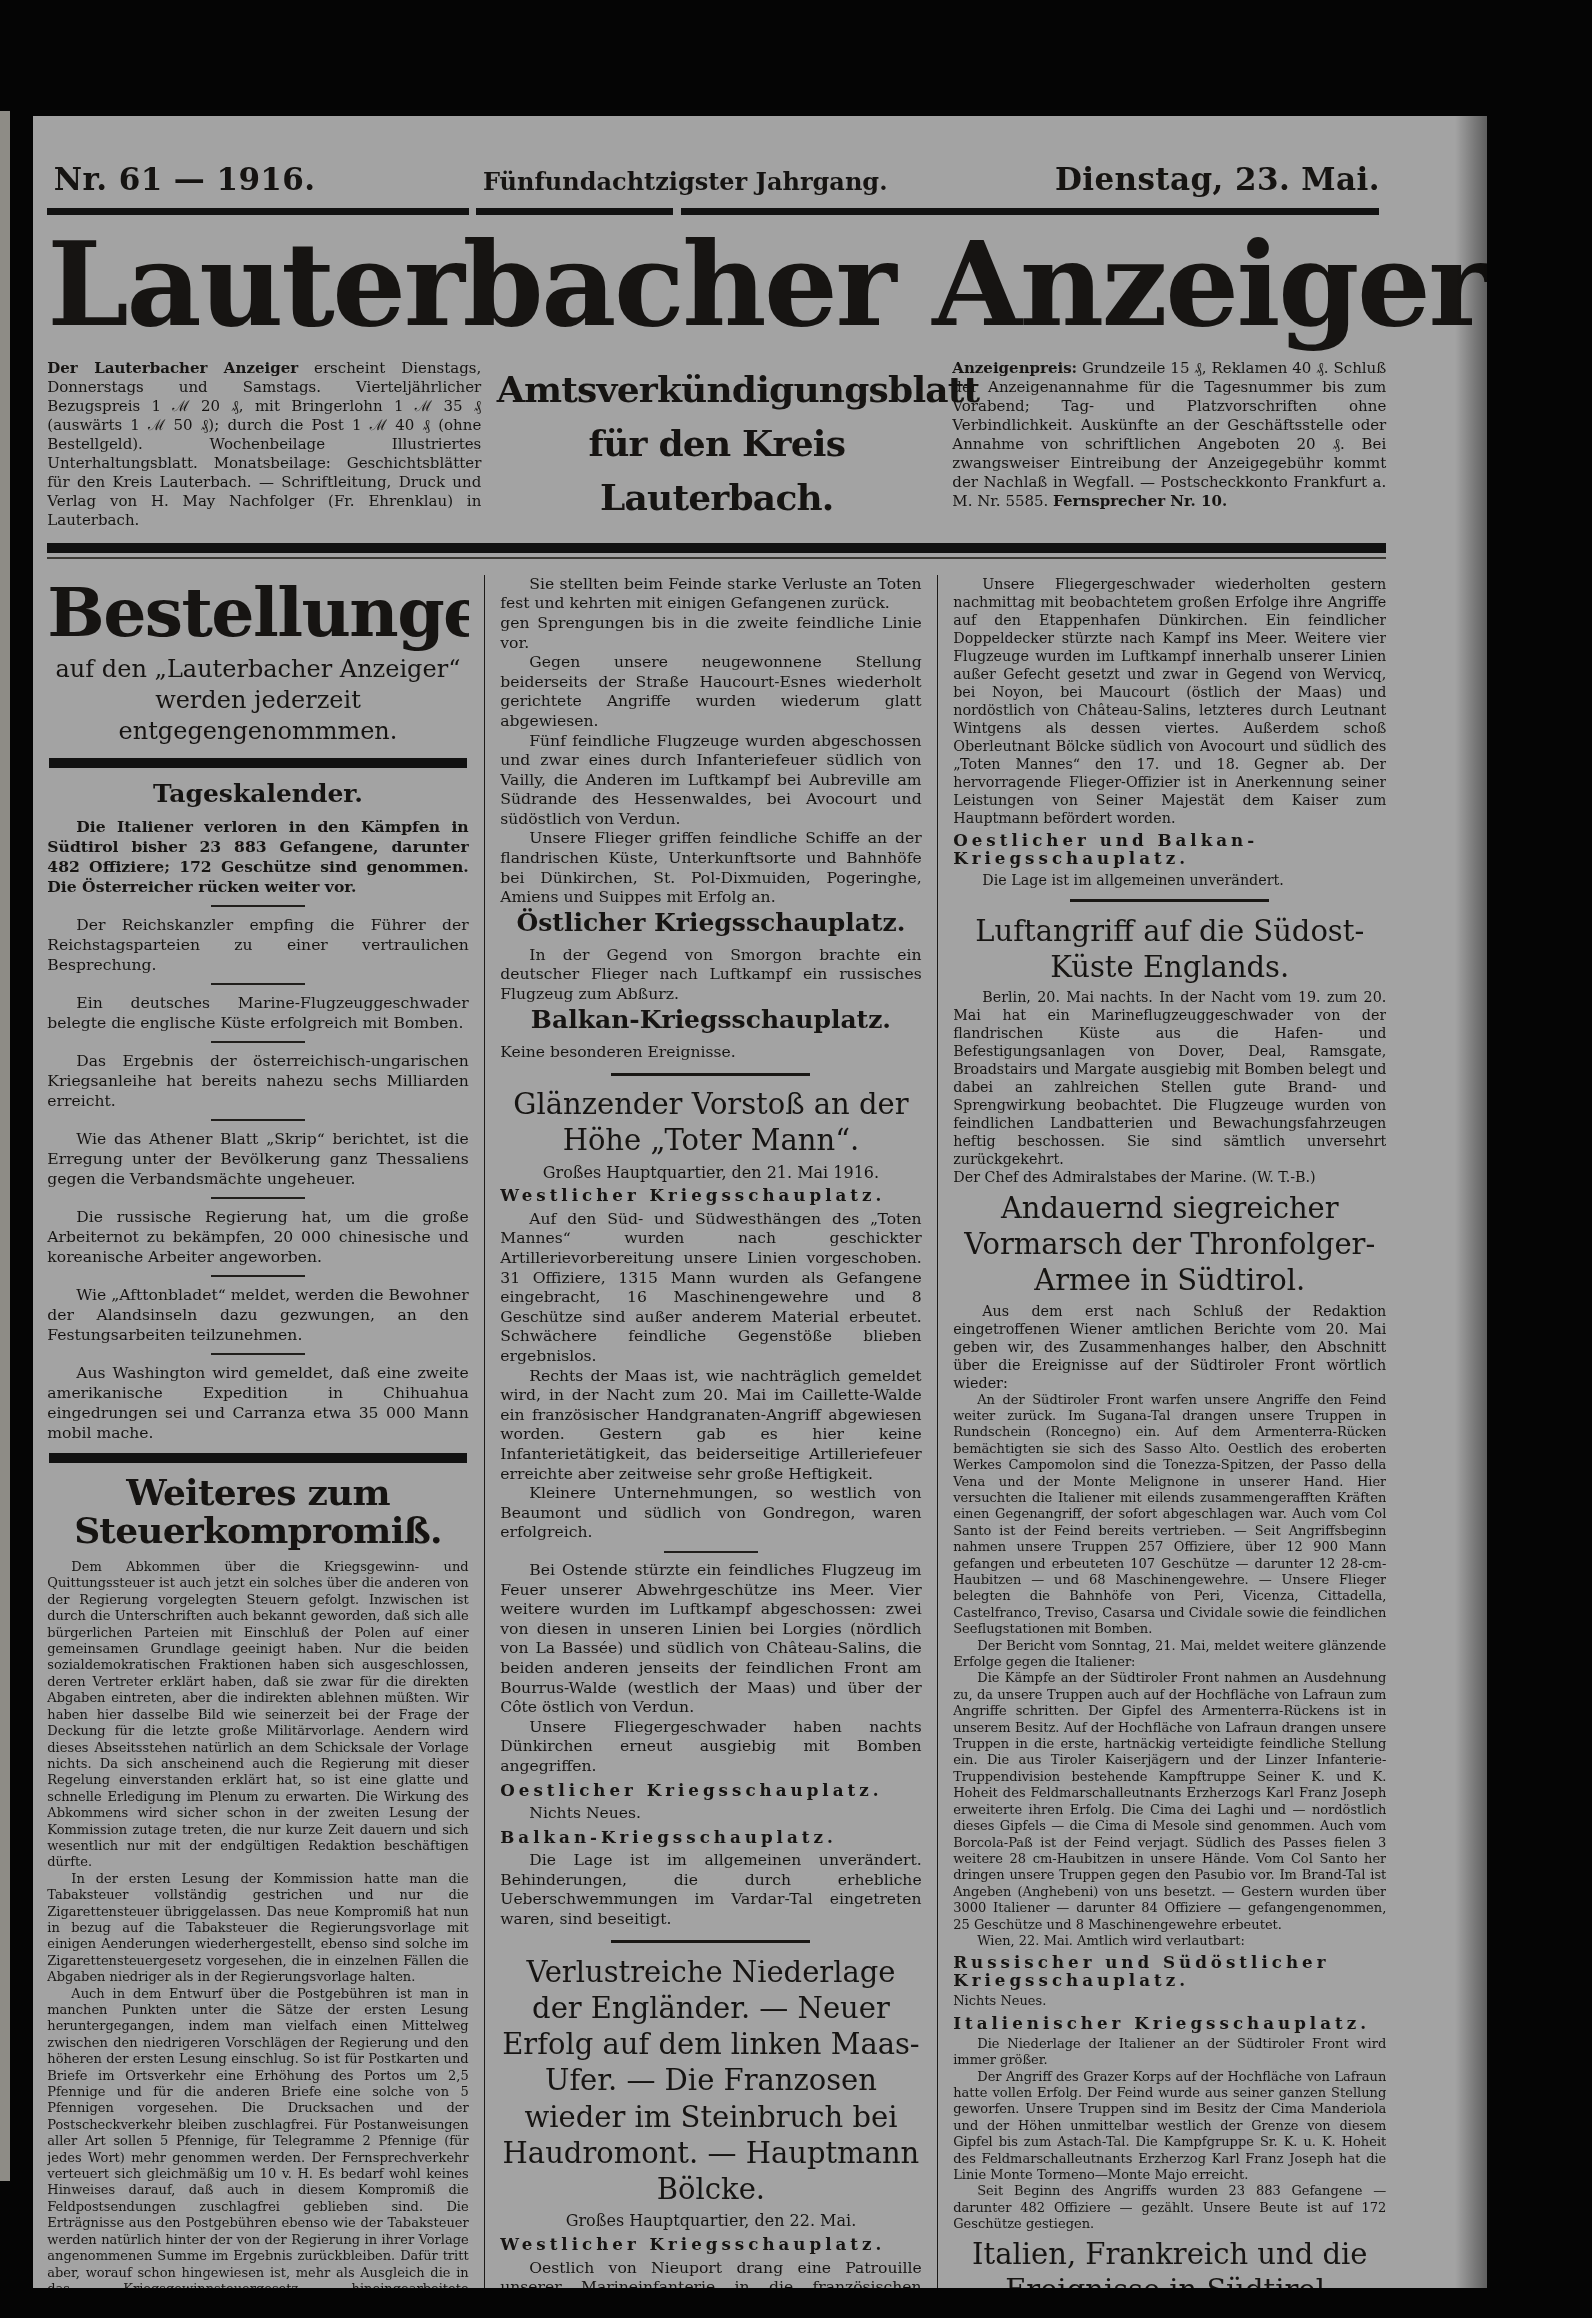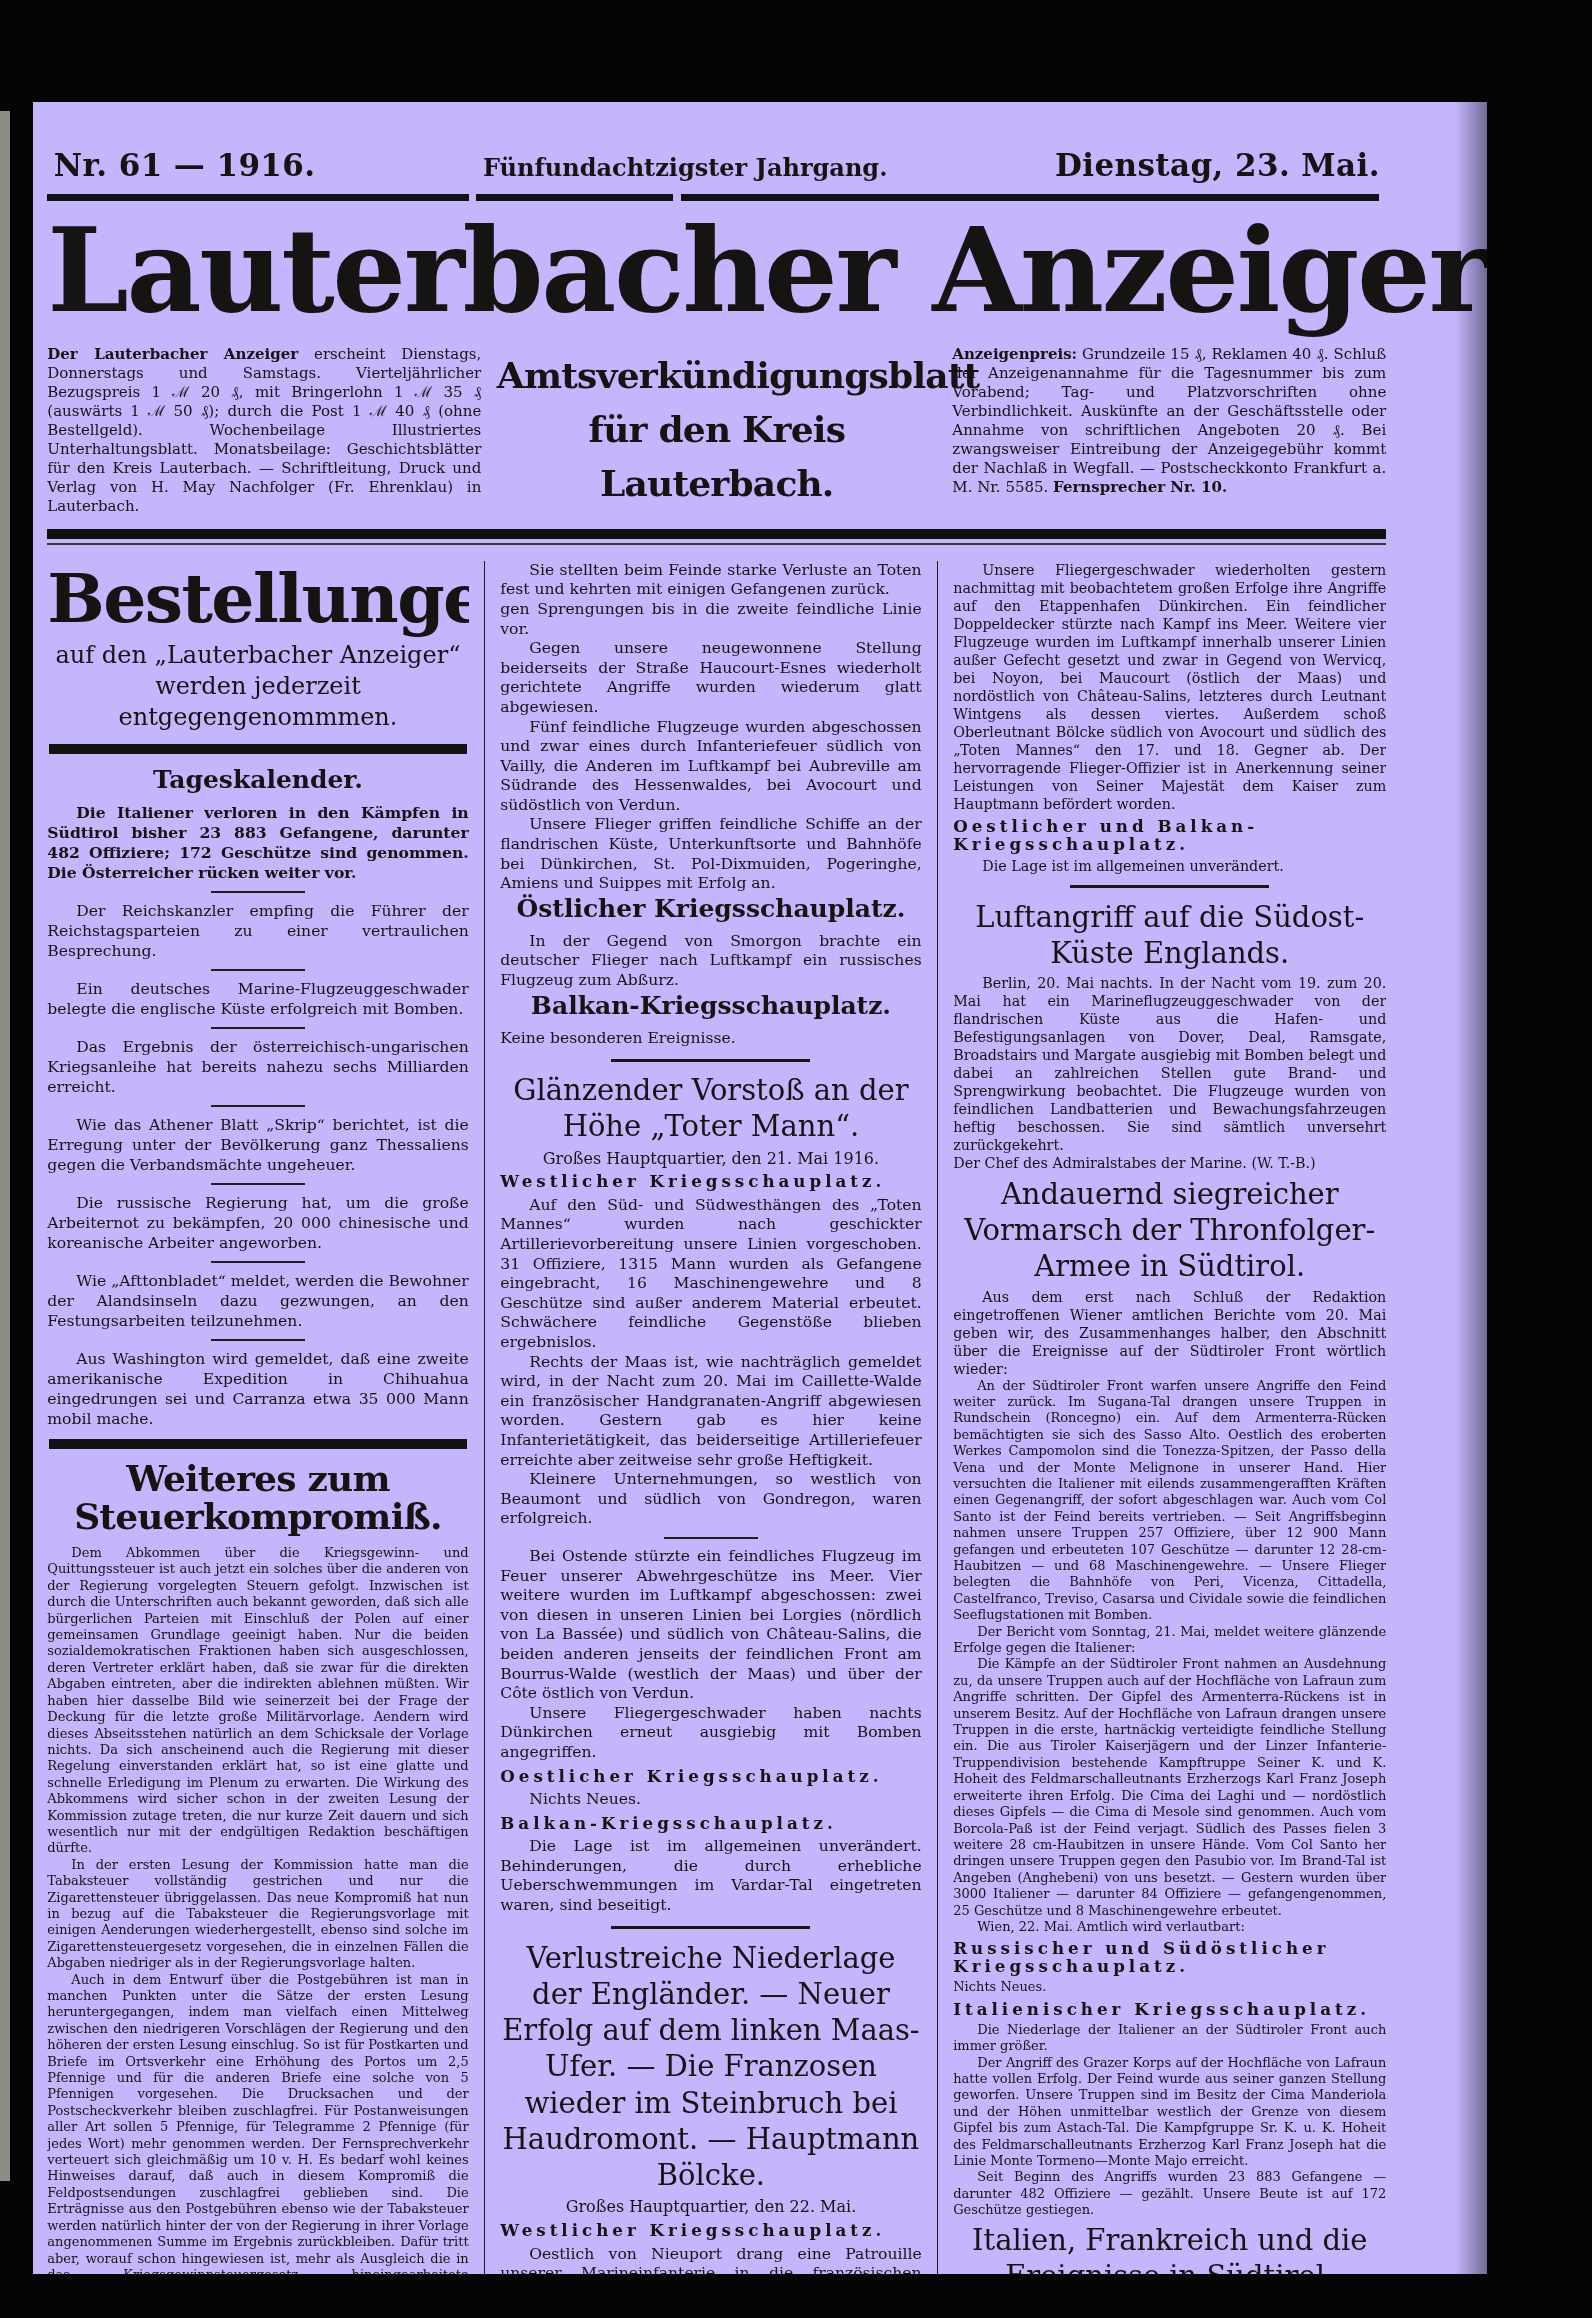--- a/index.html
+++ b/index.html
@@ -3,22 +3,22 @@
 <meta charset="utf-8">
 <style>
   html,body{margin:0;padding:0;}
   body{
     width:1592px;height:2319px;position:relative;background:#050505;
     font-family:"DejaVu Serif","Liberation Serif",serif;color:#161412;
     -webkit-font-smoothing:antialiased;
   }
   .neighbor-page-edge{position:absolute;left:0;top:111px;width:10.4px;height:2070px;background:#8e8c86;}
   .page{
-    position:absolute;left:33px;top:102px;width:1454px;height:2172px;
-    background:#c4b5fd;overflow:hidden;
+    position:absolute;left:33px;top:116px;width:1454px;height:2172px;
+    background:#a3a3a3;overflow:hidden;
   }
   .page::after{content:"";position:absolute;right:0;top:0;width:32px;height:100%;
     background:linear-gradient(to right, rgba(0,0,0,0), rgba(0,0,0,0.42));pointer-events:none;}
   .inner{position:absolute;left:14.3px;top:0;width:1339px;}
 
   
   .dateline-row{display:flex;align-items:baseline;justify-content:space-between;margin-top:45px;padding:0 6.4px;}
   .issue-no,.issue-date{font-size:31px;font-weight:700;letter-spacing:0.4px;}
   .volume{font-size:24px;font-weight:700;}
   .seg-rule{display:flex;margin-top:11px;height:7.2px;}
@@ -166,21 +166,21 @@
           <div class="blk attribution">Der Chef des Admiralstabes der Marine. (W. T.-B.)</div>
           <div class="blk h-sub">Andauernd siegreicher Vormarsch der Thronfolger-Armee in Südtirol.</div>
           <div class="blk para">Aus dem erst nach Schluß der Redaktion eingetroffenen Wiener amtlichen Berichte vom 20. Mai geben wir, des Zusammenhanges halber, den Abschnitt über die Ereignisse auf der Südtiroler Front wörtlich wieder:</div>
           <div class="blk para-sm">An der Südtiroler Front warfen unsere Angriffe den Feind weiter zurück. Im Sugana-Tal drangen unsere Truppen in Rundschein (Roncegno) ein. Auf dem Armenterra-Rücken bemächtigten sie sich des Sasso Alto. Oestlich des eroberten Werkes Campomolon sind die Tonezza-Spitzen, der Passo della Vena und der Monte Melignone in unserer Hand. Hier versuchten die Italiener mit eilends zusammengerafften Kräften einen Gegenangriff, der sofort abgeschlagen war. Auch vom Col Santo ist der Feind bereits vertrieben. — Seit Angriffsbeginn nahmen unsere Truppen 257 Offiziere, über 12 900 Mann gefangen und erbeuteten 107 Geschütze — darunter 12 28-cm-Haubitzen — und 68 Maschinengewehre. — Unsere Flieger belegten die Bahnhöfe von Peri, Vicenza, Cittadella, Castelfranco, Treviso, Casarsa und Cividale sowie die feindlichen Seeflugstationen mit Bomben.</div>
           <div class="blk para-sm">Der Bericht vom Sonntag, 21. Mai, meldet weitere glänzende Erfolge gegen die Italiener:</div>
           <div class="blk para-sm">Die Kämpfe an der Südtiroler Front nahmen an Ausdehnung zu, da unsere Truppen auch auf der Hochfläche von Lafraun zum Angriffe schritten. Der Gipfel des Armenterra-Rückens ist in unserem Besitz. Auf der Hochfläche von Lafraun drangen unsere Truppen in die erste, hartnäckig verteidigte feindliche Stellung ein. Die aus Tiroler Kaiserjägern und der Linzer Infanterie-Truppendivision bestehende Kampftruppe Seiner K. und K. Hoheit des Feldmarschalleutnants Erzherzogs Karl Franz Joseph erweiterte ihren Erfolg. Die Cima dei Laghi und — nordöstlich dieses Gipfels — die Cima di Mesole sind genommen. Auch vom Borcola-Paß ist der Feind verjagt. Südlich des Passes fielen 3 weitere 28 cm-Haubitzen in unsere Hände. Vom Col Santo her dringen unsere Truppen gegen den Pasubio vor. Im Brand-Tal ist Angeben (Anghebeni) von uns besetzt. — Gestern wurden über 3000 Italiener — darunter 84 Offiziere — gefangengenommen, 25 Geschütze und 8 Maschinengewehre erbeutet.</div>
           <div class="blk para-sm">Wien, 22. Mai. Amtlich wird verlautbart:</div>
           <div class="blk kicker">Russischer und Südöstlicher Kriegsschauplatz.</div>
           <div class="blk para-sm-flush">Nichts Neues.</div>
           <div class="blk kicker">Italienischer Kriegsschauplatz.</div>
-          <div class="blk para-sm">Die Niederlage der Italiener an der Südtiroler Front auch immer größer.</div>
+          <div class="blk para-sm">Die Niederlage der Italiener an der Südtiroler Front wird immer größer.</div>
           <div class="blk para-sm">Der Angriff des Grazer Korps auf der Hochfläche von Lafraun hatte vollen Erfolg. Der Feind wurde aus seiner ganzen Stellung geworfen. Unsere Truppen sind im Besitz der Cima Manderiola und der Höhen unmittelbar westlich der Grenze von diesem Gipfel bis zum Astach-Tal. Die Kampfgruppe Sr. K. u. K. Hoheit des Feldmarschalleutnants Erzherzog Karl Franz Joseph hat die Linie Monte Tormeno—Monte Majo erreicht.</div>
           <div class="blk para-sm">Seit Beginn des Angriffs wurden 23 883 Gefangene — darunter 482 Offiziere — gezählt. Unsere Beute ist auf 172 Geschütze gestiegen.</div>
           <div class="blk h-sub">Italien, Frankreich und die Ereignisse in Südtirol.</div>
           <div class="blk para">Bern, 21. Mai. Der Mailänder „Corriere della Sera“ führt aus, jetzt sei die Stunde des gemeinsamen Handelns gekommen. Die Heftigkeit, mit der die österreichische Offensive losgebrochen sei, bestätige neuerdings den Vorteil, der den großen feindlichen Mächten aus ihrer zentralen Stellung erwachse. Dieser Standpunkt sei nunmehr allgemein anerkannt. Die Verbandsmächte bildeten einen Kreis um die Mittelmächte und müßten manövrieren und sich verschieben und um die äußeren Linien kämpfen, während ihre Feinde für die inneren Linien kämpften, was ihnen den Vorteil gebe, ihre Kräfte schneller konzentrieren zu können, sowohl für die Defensive wie für die Offensive. Es gebe nur ein Gegengift gegen das österreichisch-deutsche Vorgehen: Solidarität und Zusammenarbeit zur Wahrnehmung der höchsten Interessen aller Alliierten.</div>
         </div>
     </div>
 
   </div>
 </div>
 

